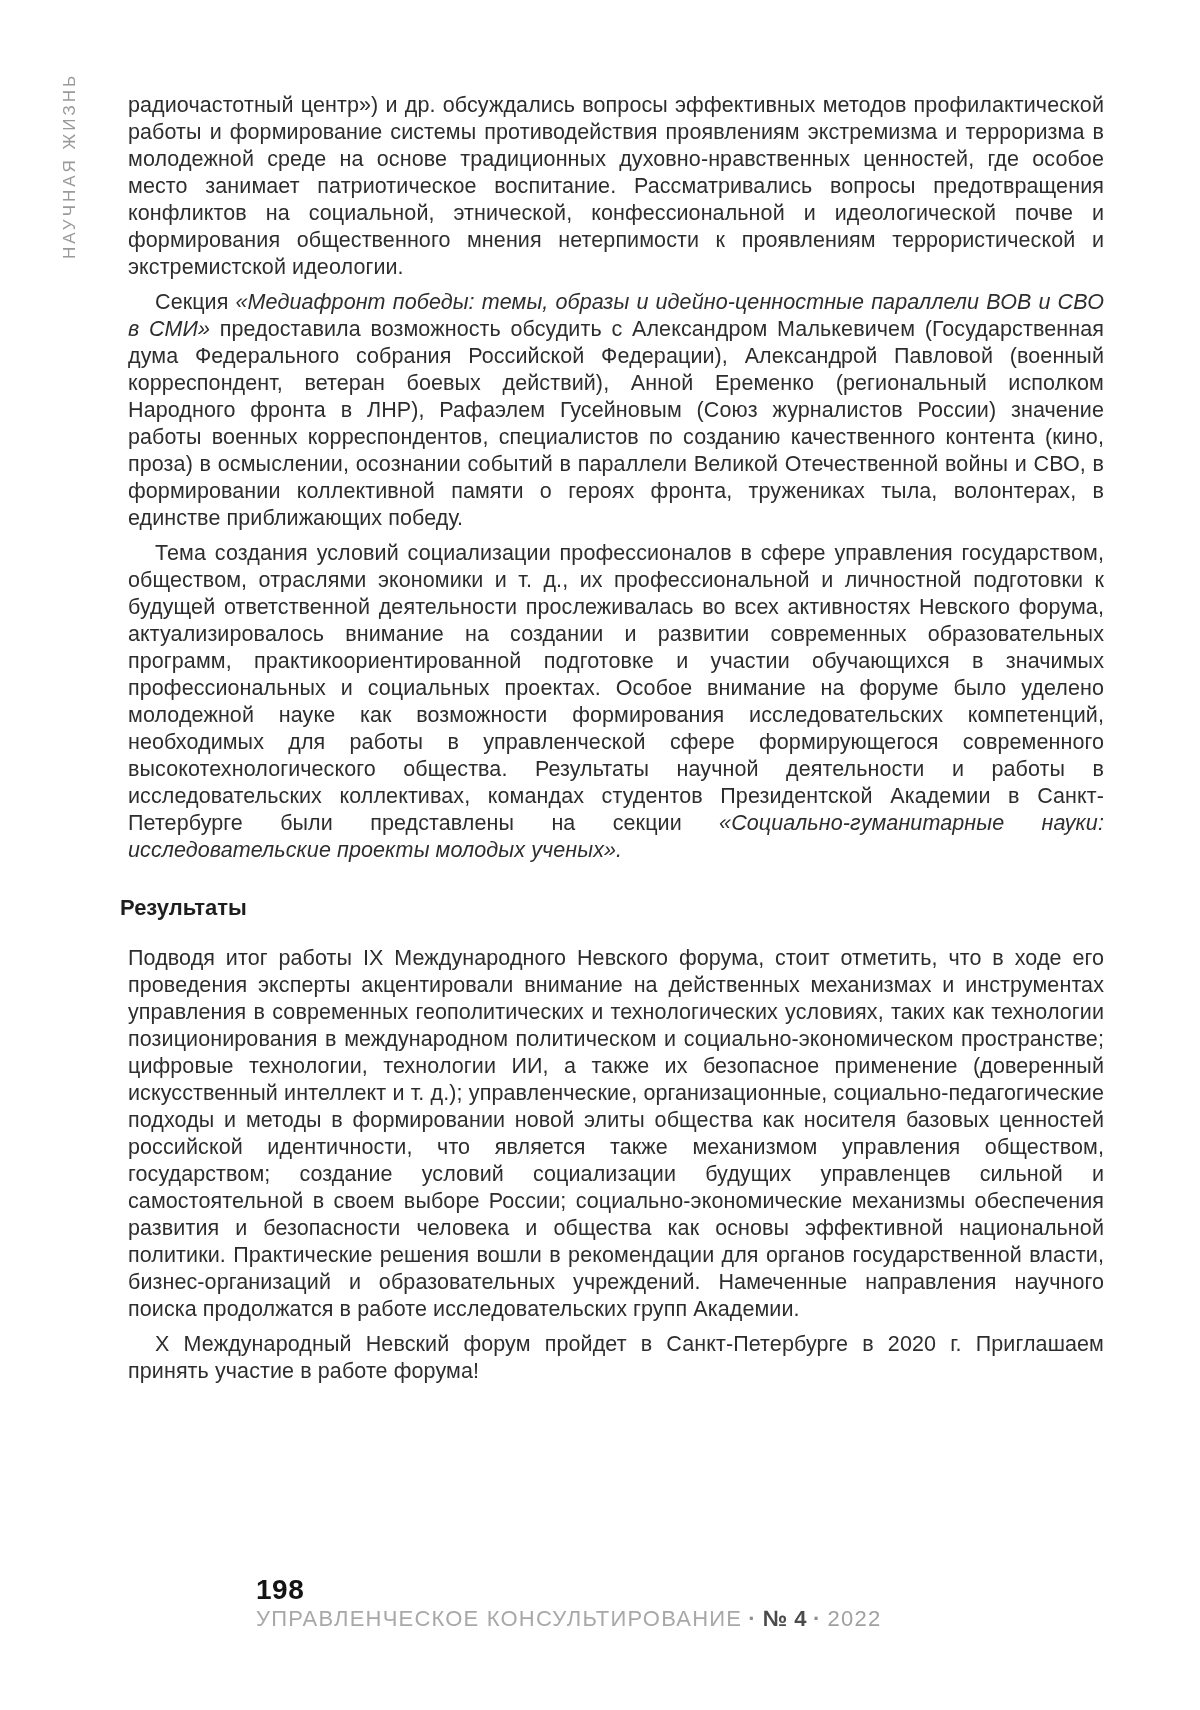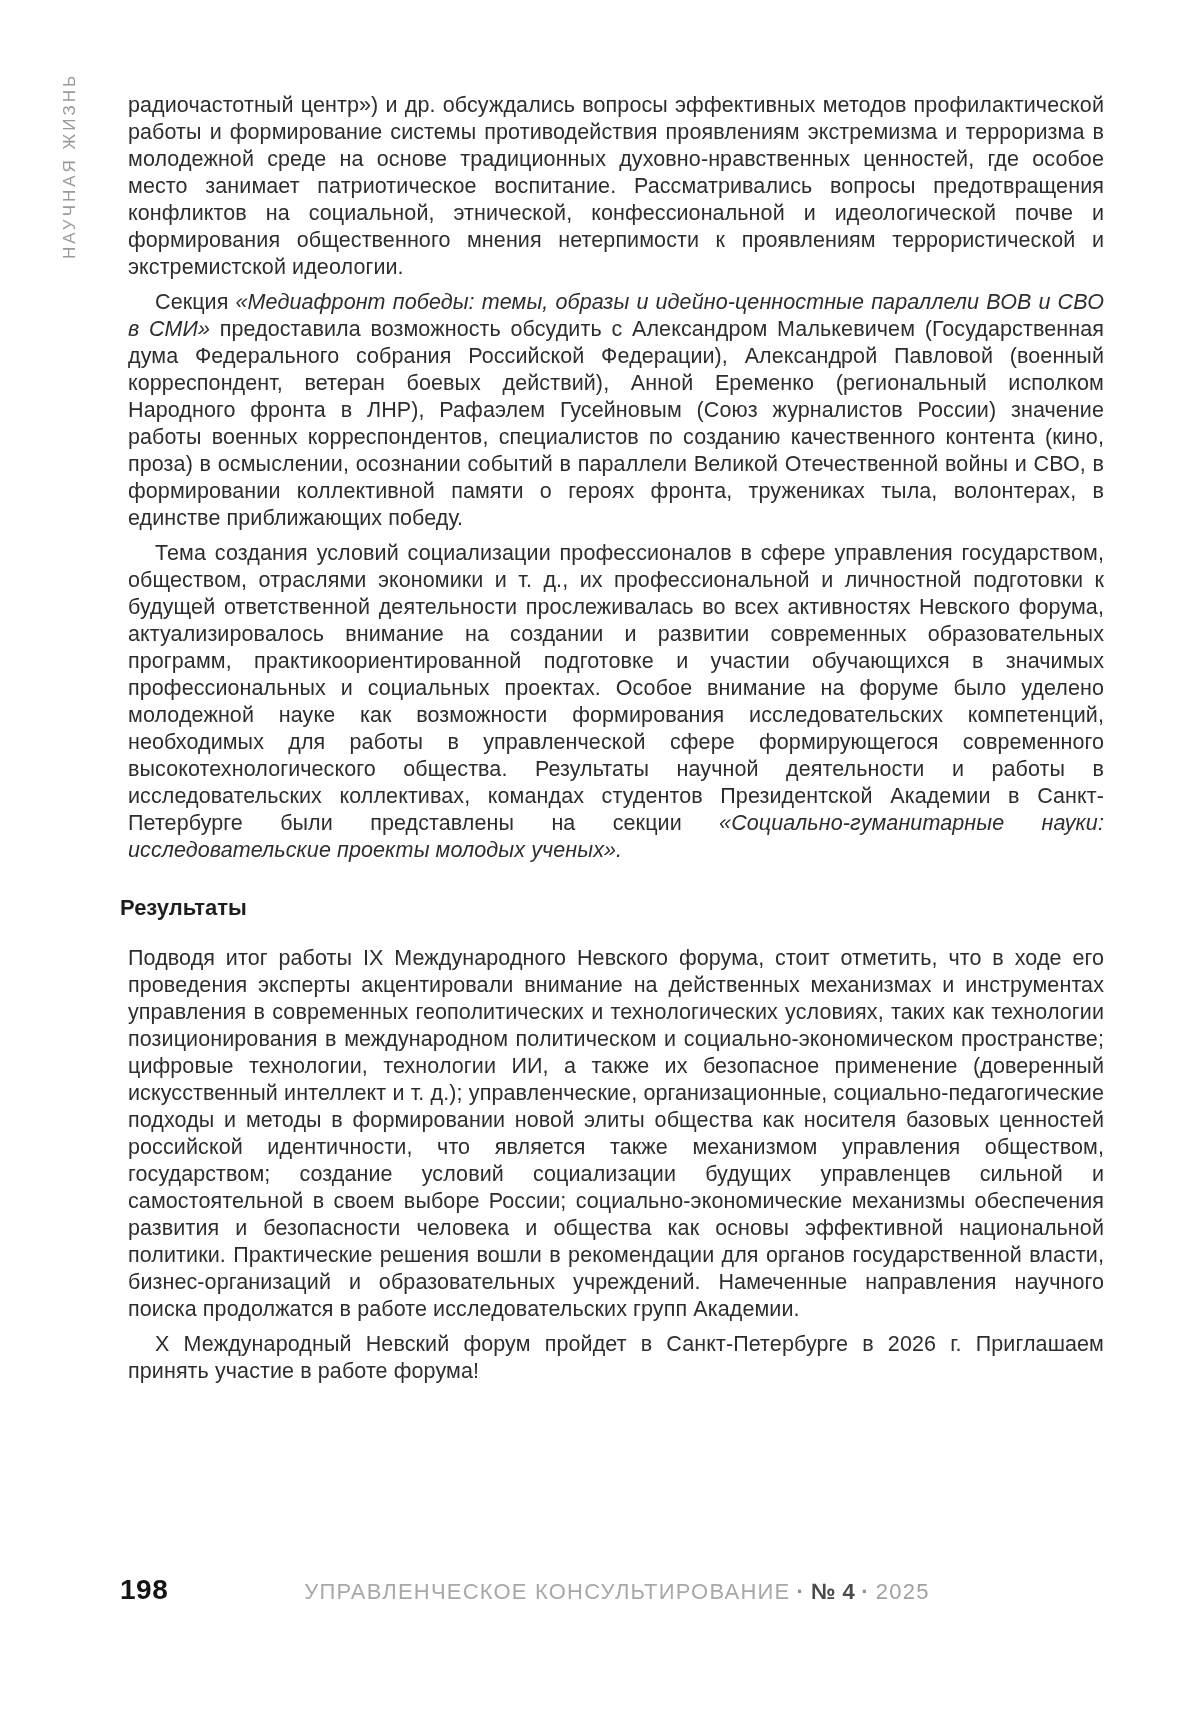--- a/index.html
+++ b/index.html
@@ -46,20 +46,21 @@
     font-weight: 700;
     color: #1e1e1e;
   }
   .footer {
     position: absolute;
     left: 120px;
     top: 1574px;
     width: 992px;
     display: flex;
     align-items: baseline;
+    flex-direction: column;
   }
   .page-number {
     font-size: 28px;
     font-weight: 700;
     color: #141414;
     letter-spacing: 0.5px;
   }
   .journal-line {
     margin-left: 136px;
     font-size: 22px;
@@ -83,22 +84,22 @@
     <p class="body-p"><span>радиочастотный центр») и др. обсуждались вопросы эффективных методов профилактической работы и формирование системы противодействия проявлениям экстремизма и терроризма в молодежной среде на основе традиционных духовно-нравственных ценностей, где особое место занимает патриотическое воспитание. Рассматривались вопросы предотвращения конфликтов на социальной, этнической, конфессиональной и идеологической почве и формирования общественного мнения нетерпимости к проявлениям террористической и экстремистской идеологии.</span></p>
 
     <p class="body-p indent"><span>Секция </span><span class="it">«Медиафронт победы: темы, образы и идейно-ценностные параллели ВОВ и СВО в СМИ»</span><span> предоставила возможность обсудить с Александром Малькевичем (Государственная дума Федерального собрания Российской Федерации), Александрой Павловой (военный корреспондент, ветеран боевых действий), Анной Еременко (региональный исполком Народного фронта в ЛНР), Рафаэлем Гусейновым (Союз журналистов России) значение работы военных корреспондентов, специалистов по созданию качественного контента (кино, проза) в осмыслении, осознании событий в параллели Великой Отечественной войны и СВО, в формировании коллективной памяти о героях фронта, тружениках тыла, волонтерах, в единстве приближающих победу.</span></p>
 
     <p class="body-p indent"><span>Тема создания условий социализации профессионалов в сфере управления государством, обществом, отраслями экономики и т. д., их профессиональной и личностной подготовки к будущей ответственной деятельности прослеживалась во всех активностях Невского форума, актуализировалось внимание на создании и развитии современных образовательных программ, практикоориентированной подготовке и участии обучающихся в значимых профессиональных и социальных проектах. Особое внимание на форуме было уделено молодежной науке как возможности формирования исследовательских компетенций, необходимых для работы в управленческой сфере формирующегося современного высокотехнологического общества. Результаты научной деятельности и работы в исследовательских коллективах, командах студентов Президентской Академии в Санкт-Петербурге были представлены на секции </span><span class="it">«Социально-гуманитарные науки: исследовательские проекты молодых ученых».</span></p>
 
     <h2 class="section-heading">Результаты</h2>
 
     <p class="body-p"><span>Подводя итог работы IX Международного Невского форума, стоит отметить, что в ходе его проведения эксперты акцентировали внимание на действенных механизмах и инструментах управления в современных геополитических и технологических условиях, таких как технологии позиционирования в международном политическом и социально-экономическом пространстве; цифровые технологии, технологии ИИ, а также их безопасное применение (доверенный искусственный интеллект и т. д.); управленческие, организационные, социально-педагогические подходы и методы в формировании новой элиты общества как носителя базовых ценностей российской идентичности, что является также механизмом управления обществом, государством; создание условий социализации будущих управленцев сильной и самостоятельной в своем выборе России; социально-экономические механизмы обеспечения развития и безопасности человека и общества как основы эффективной национальной политики. Практические решения вошли в рекомендации для органов государственной власти, бизнес-организаций и образовательных учреждений. Намеченные направления научного поиска продолжатся в работе исследовательских групп Академии.</span></p>
 
-    <p class="body-p indent"><span>Х Международный Невский форум пройдет в Санкт-Петербурге в 2026 г. Приглашаем принять участие в работе форума!</span></p>
+    <p class="body-p indent"><span>Х Международный Невский форум пройдет в Санкт-Петербурге в 2020 г. Приглашаем принять участие в работе форума!</span></p>
 
   </div>
 
   <div class="footer">
     <span class="page-number">198</span>
-    <span class="journal-line"><span>УПРАВЛЕНЧЕСКОЕ КОНСУЛЬТИРОВАНИЕ</span><span class="sep">·</span><span class="issue">№ 4</span><span class="sep">·</span><span class="year">2025</span></span>
+    <span class="journal-line"><span>УПРАВЛЕНЧЕСКОЕ КОНСУЛЬТИРОВАНИЕ</span><span class="sep">·</span><span class="issue">№ 4</span><span class="sep">·</span><span class="year">2022</span></span>
   </div>
 
 </div>
 
 </body></html>

